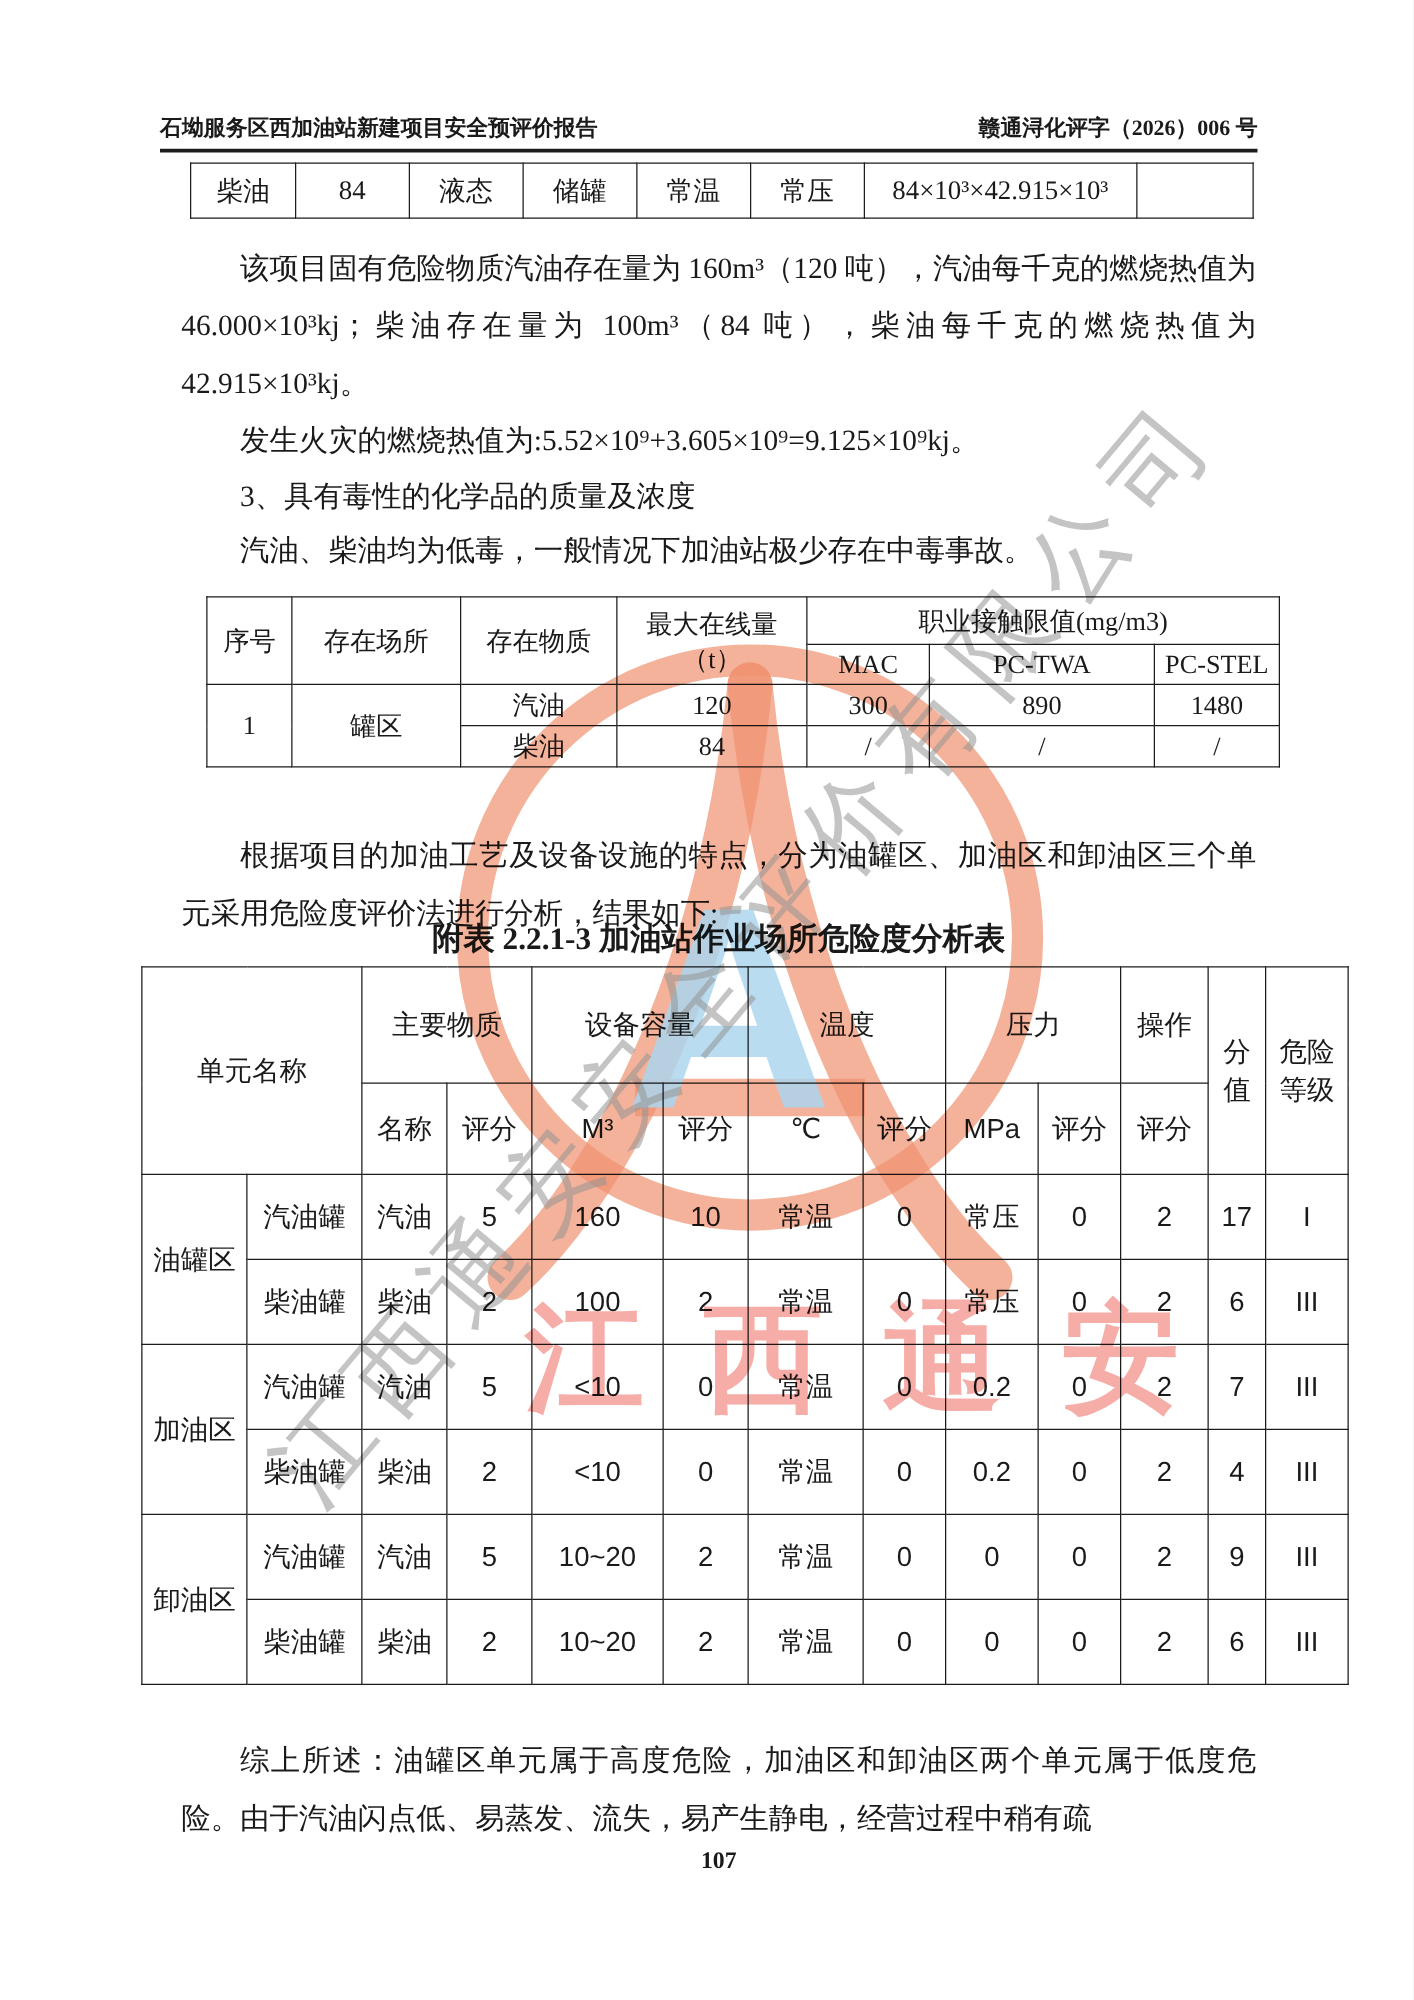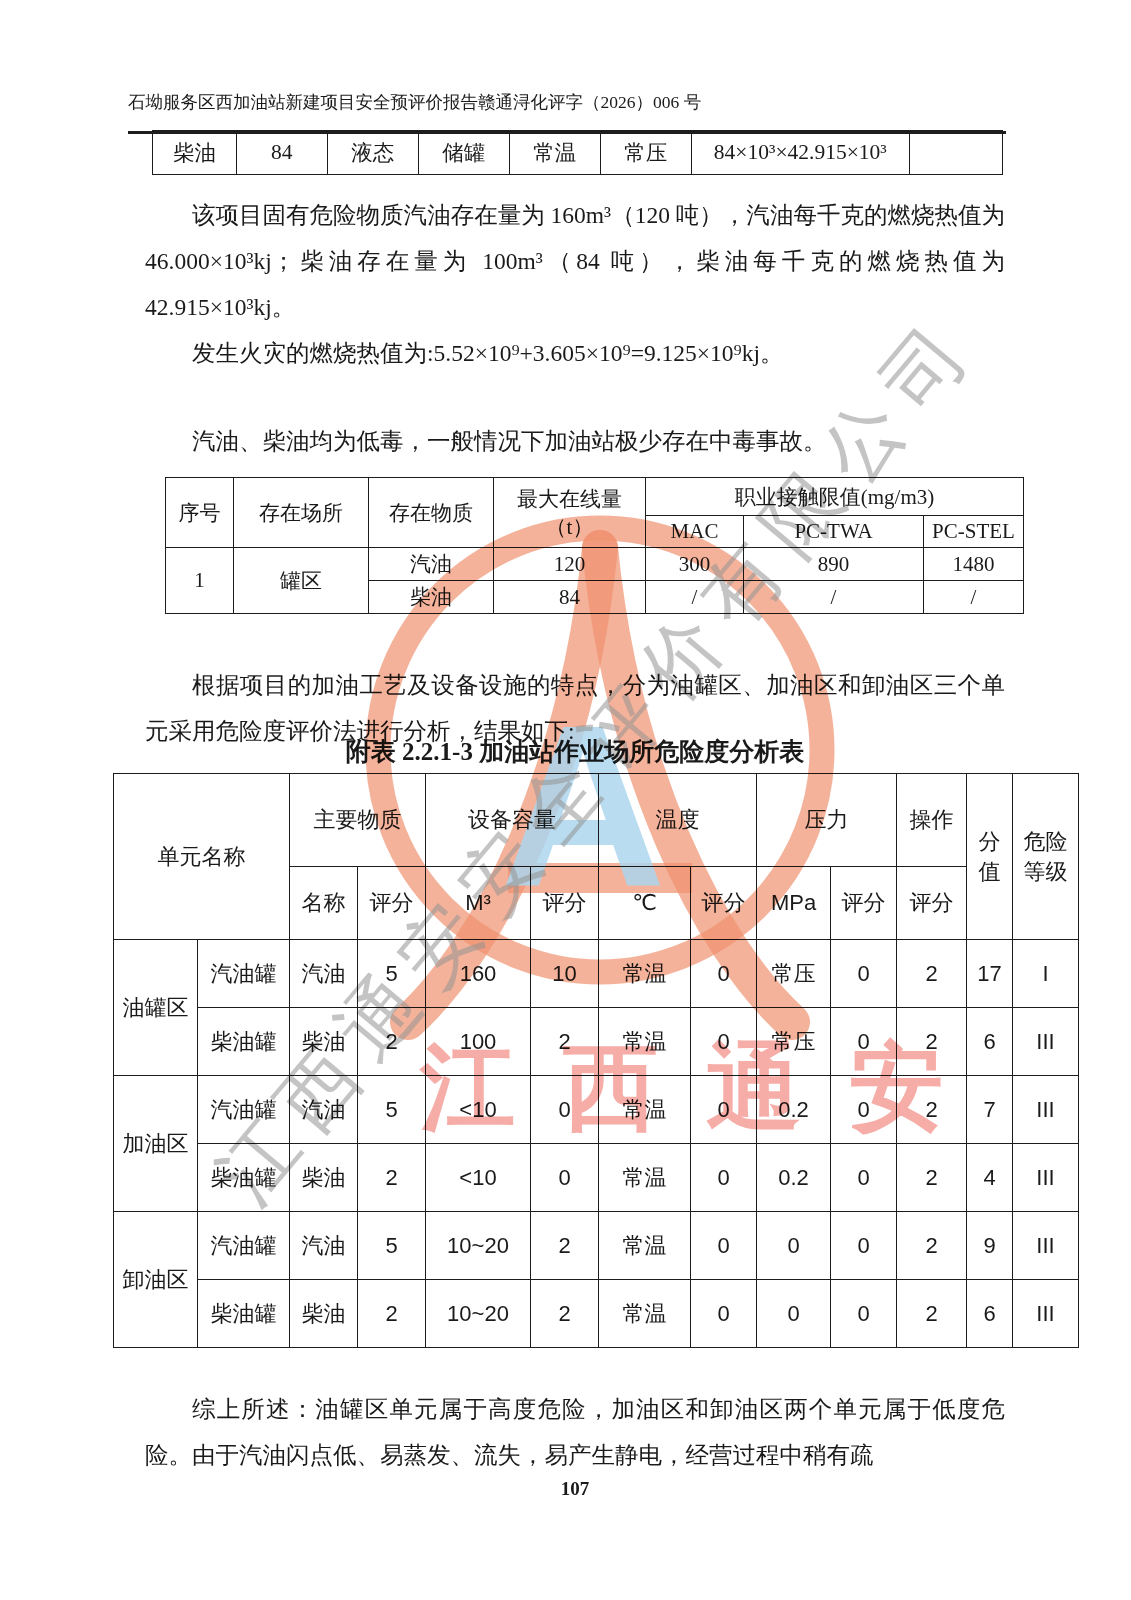--- a/index.html
+++ b/index.html
@@ -8,24 +8,25 @@
     width:1131px;height:1600px;
     background:#ffffff;
     margin:0 auto;
     overflow:hidden;
     font-family:"Liberation Serif","DejaVu Serif",serif;
     color:#1a1a1a;
   }
   
   .header-bar{
     position:absolute;left:128px;top:90px;width:878px;
-    display:flex;align-items:flex-end;
+    display:flex;justify-content:space-between;align-items:flex-end;
     border-bottom:3px solid #1d1d1d;
-    padding-bottom:17px;
+    padding-bottom:5px;
     font-size:17.5px;
+    font-weight:bold;
   }
   
   .para{
     position:absolute;left:145px;width:860px;
     font-size:23.5px;line-height:46px;
     text-align:justify;
   }
   .indent{text-indent:2em;}
   .tbl-title{
     position:absolute;left:145px;width:860px;
@@ -118,20 +119,21 @@
       <td>常温</td>
       <td>常压</td>
       <td>84×10³×42.915×10³</td>
       <td></td>
     </tr>
   </tbody>
     </table>
 
   <p class="para indent" style="top:168px">该项目固有危险物质汽油存在量为 160m³（120 吨），汽油每千克的燃烧热值为 46.000×10³kj；柴油存在量为 100m³（84 吨），柴油每千克的燃烧热值为 42.915×10³kj。</p>
   <p class="para indent" style="top:306px">发生火灾的燃烧热值为:5.52×10⁹+3.605×10⁹=9.125×10⁹kj。</p>
+  <p class="para indent" style="top:351px">3、具有毒性的化学品的质量及浓度</p>
   <p class="para indent" style="top:394px">汽油、柴油均为低毒，一般情况下加油站极少存在中毒事故。</p>
 
   <table class="t2">
     <colgroup>
       <col style="width:68px">
         <col style="width:135px">
         <col style="width:125px">
         <col style="width:152px">
       <col style="width:98px">
         <col style="width:180px">

